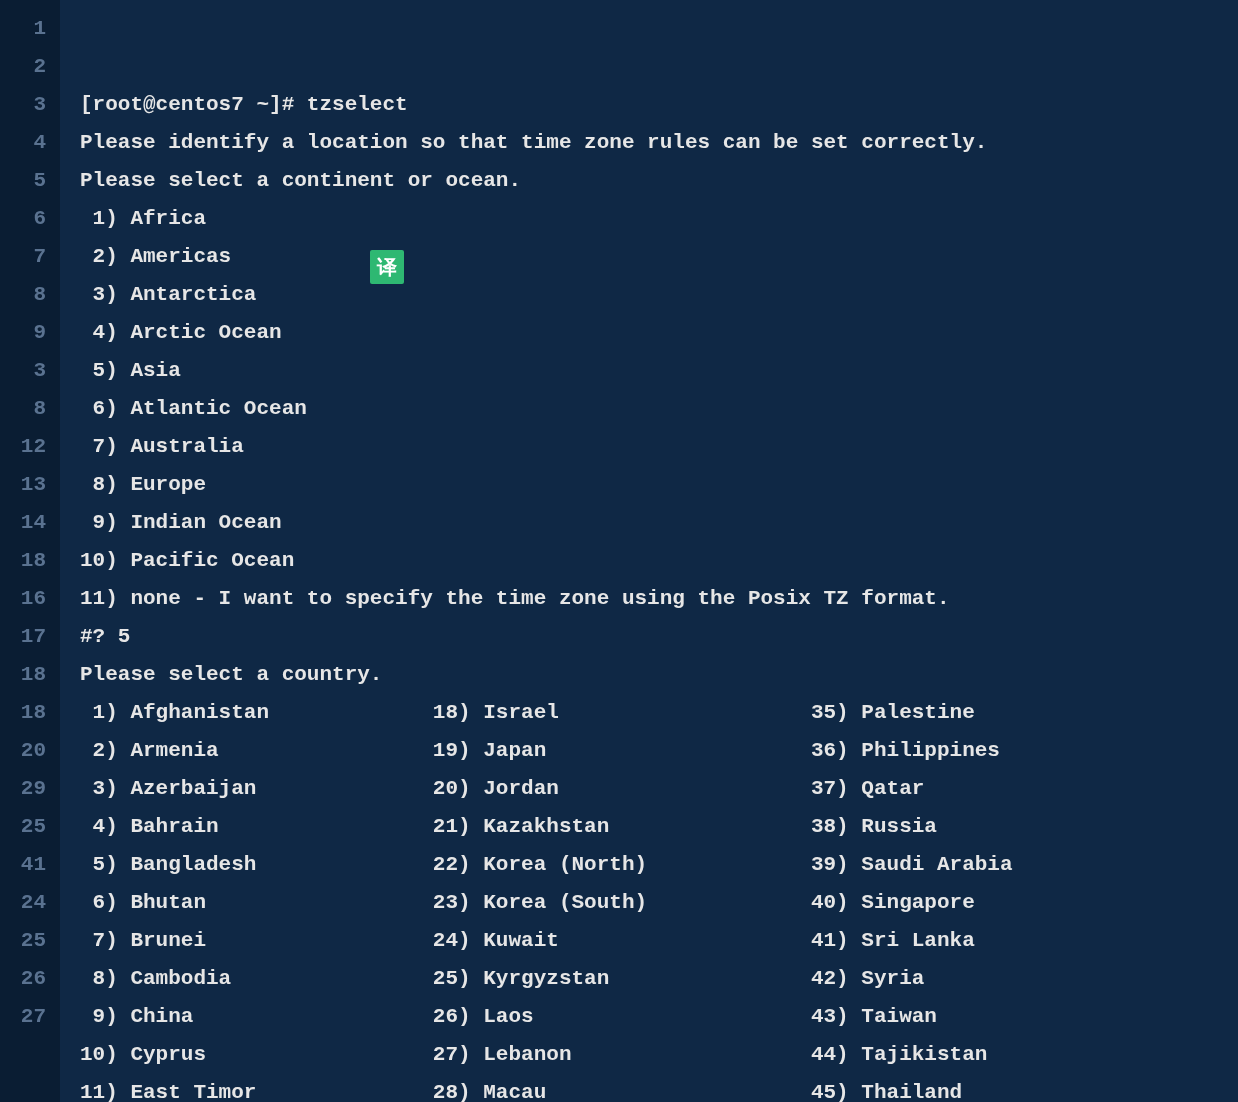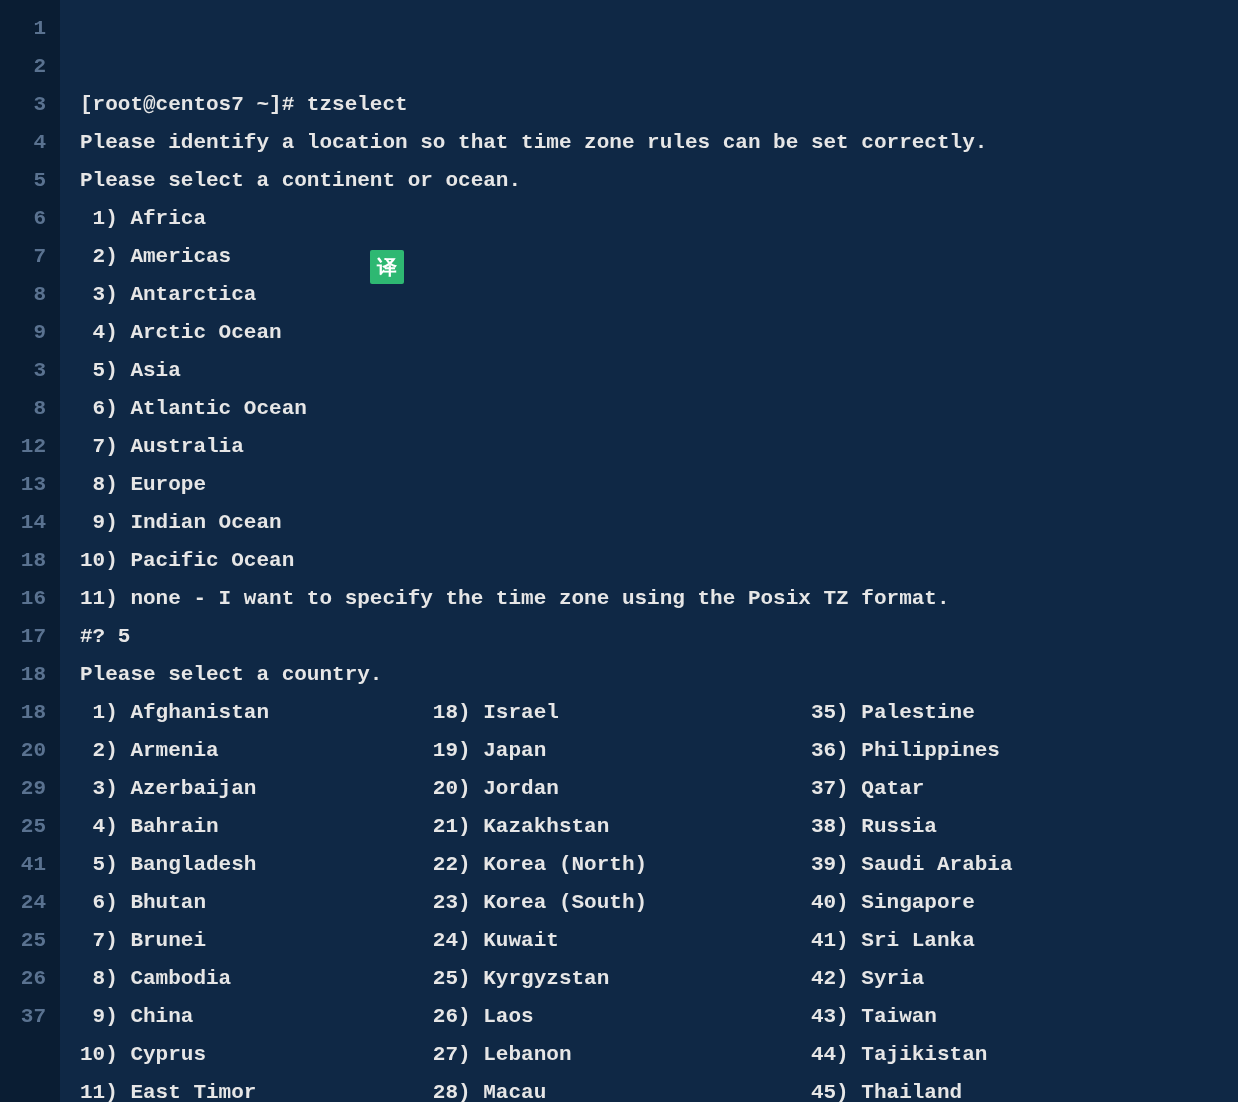--- a/index.html
+++ b/index.html
@@ -76,17 +76,17 @@
     <div class="gutter-line">17</div>
     <div class="gutter-line">18</div>
     <div class="gutter-line">18</div>
     <div class="gutter-line">20</div>
     <div class="gutter-line">29</div>
     <div class="gutter-line">25</div>
     <div class="gutter-line">41</div>
     <div class="gutter-line">24</div>
     <div class="gutter-line">25</div>
     <div class="gutter-line">26</div>
-    <div class="gutter-line">37</div>
+    <div class="gutter-line">27</div>
   </div>
 <div class="editor" id="editor">
   <div class="translate-badge" id="translate-badge" style="left: 310px; top: 250px;">译</div>
 <div class="code-line">[root@centos7 ~]# tzselect</div><div class="code-line">Please identify a location so that time zone rules can be set correctly.</div><div class="code-line">Please select a continent or ocean.</div><div class="code-line"> 1) Africa</div><div class="code-line"> 2) Americas</div><div class="code-line"> 3) Antarctica</div><div class="code-line"> 4) Arctic Ocean</div><div class="code-line"> 5) Asia</div><div class="code-line"> 6) Atlantic Ocean</div><div class="code-line"> 7) Australia</div><div class="code-line"> 8) Europe</div><div class="code-line"> 9) Indian Ocean</div><div class="code-line">10) Pacific Ocean</div><div class="code-line">11) none - I want to specify the time zone using the Posix TZ format.</div><div class="code-line">#? 5</div><div class="code-line">Please select a country.</div><div class="code-line"> 1) Afghanistan             18) Israel                    35) Palestine</div><div class="code-line"> 2) Armenia                 19) Japan                     36) Philippines</div><div class="code-line"> 3) Azerbaijan              20) Jordan                    37) Qatar</div><div class="code-line"> 4) Bahrain                 21) Kazakhstan                38) Russia</div><div class="code-line"> 5) Bangladesh              22) Korea (North)             39) Saudi Arabia</div><div class="code-line"> 6) Bhutan                  23) Korea (South)             40) Singapore</div><div class="code-line"> 7) Brunei                  24) Kuwait                    41) Sri Lanka</div><div class="code-line"> 8) Cambodia                25) Kyrgyzstan                42) Syria</div><div class="code-line"> 9) China                   26) Laos                      43) Taiwan</div><div class="code-line">10) Cyprus                  27) Lebanon                   44) Tajikistan</div><div class="code-line">11) East Timor              28) Macau                     45) Thailand</div></div>
 
 </body></html>

